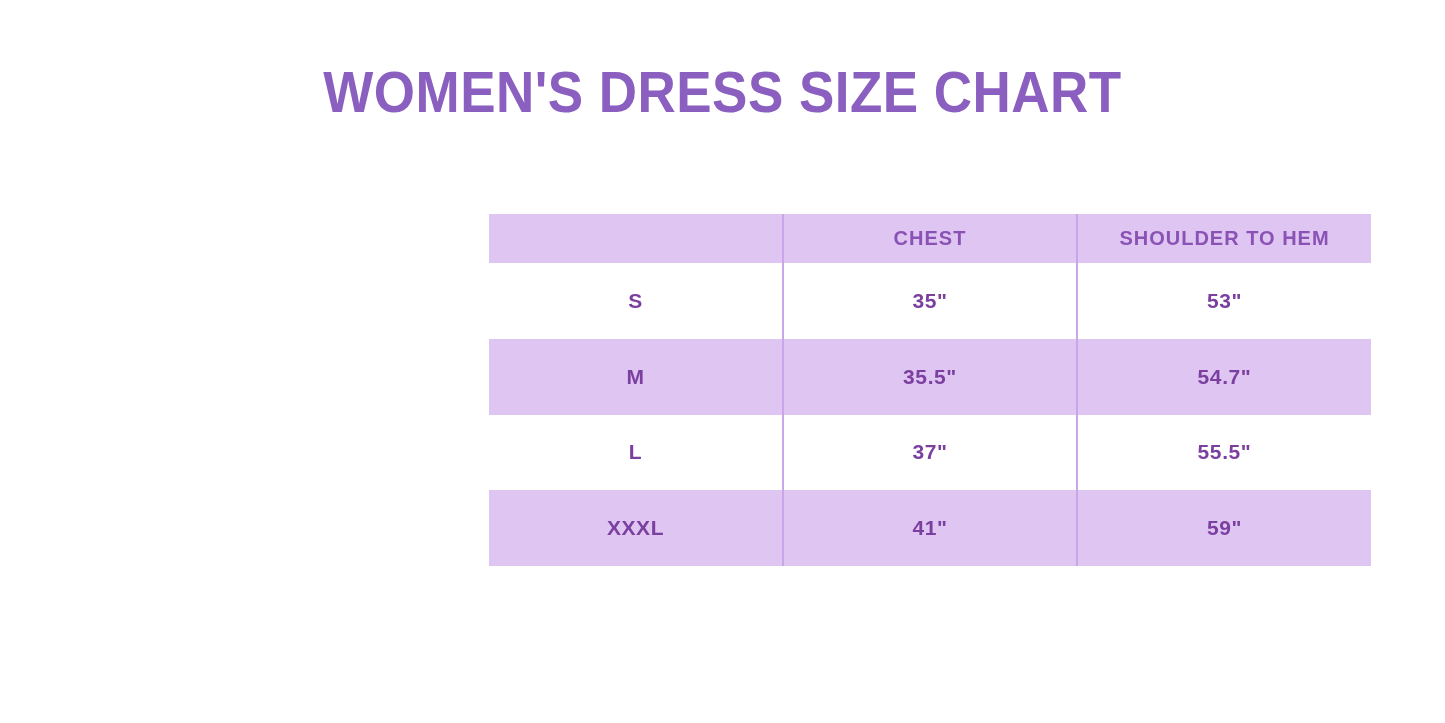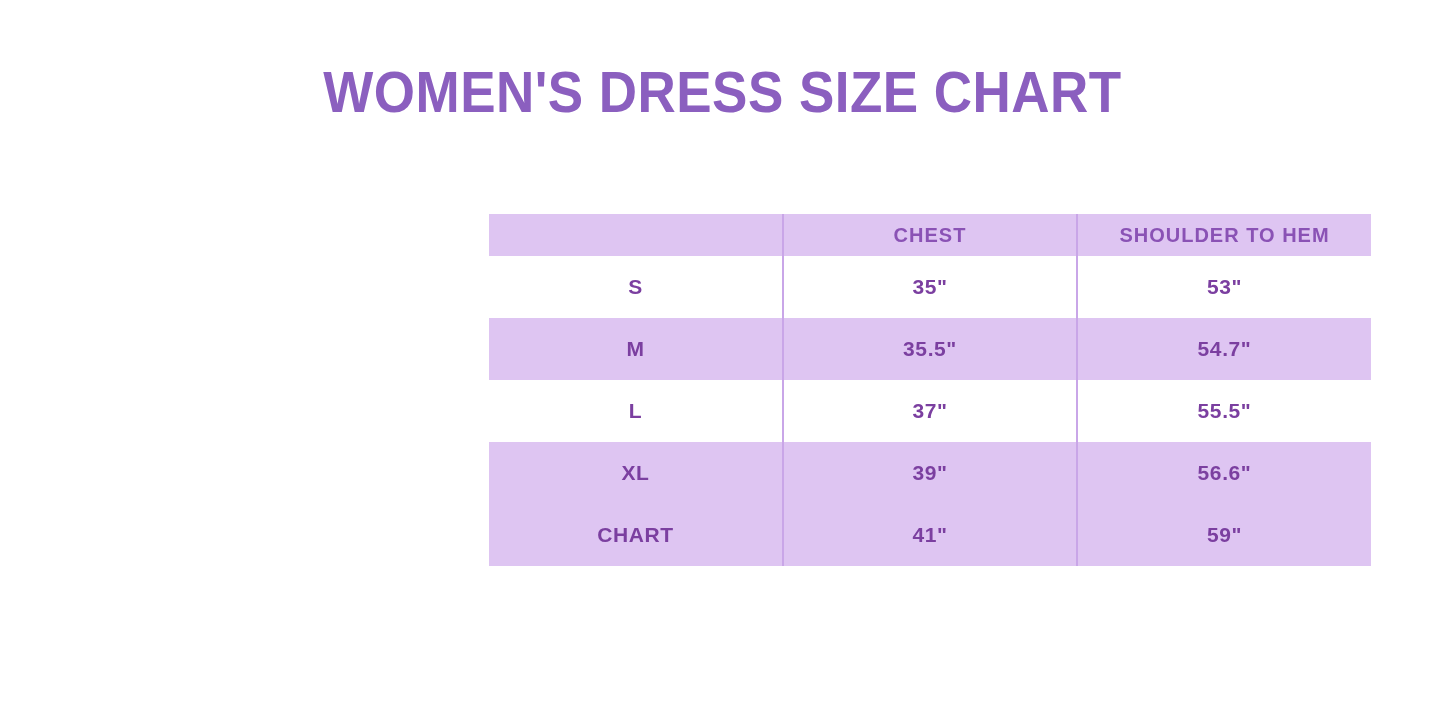--- a/index.html
+++ b/index.html
@@ -41,21 +41,21 @@
     border-collapse: collapse;
     table-layout: fixed;
   }
 
   #size-table col.c-size { width: 294px; }
   #size-table col.c-chest { width: 294px; }
   #size-table col.c-hem  { width: 294px; }
 
   #size-table th,
   #size-table td {
-    height: 42px;
+    height: 49px;
     padding: 0;
     text-align: center;
     vertical-align: middle;
     font-weight: bold;
     font-size: 21px;
     letter-spacing: 0.6px;
     font-family: "Liberation Sans Narrow", "Liberation Sans", sans-serif;
     color: #7b3fa0;
     border: none;
   }
@@ -110,23 +110,18 @@
       <td>M</td>
       <td>35.5"</td>
       <td>54.7"</td>
     </tr>
     <tr class="plain">
       <td>L</td>
       <td>37"</td>
       <td>55.5"</td>
     </tr>
     <tr class="shaded">
-      <td>XL</td>
-      <td>39"</td>
-      <td>56.6"</td>
-    </tr>
-    <tr class="shaded">
-      <td>CHART</td>
+      <td>XXXL</td>
       <td>41"</td>
       <td>59"</td>
     </tr>
   </tbody>
 </table>
 
 </body></html>

